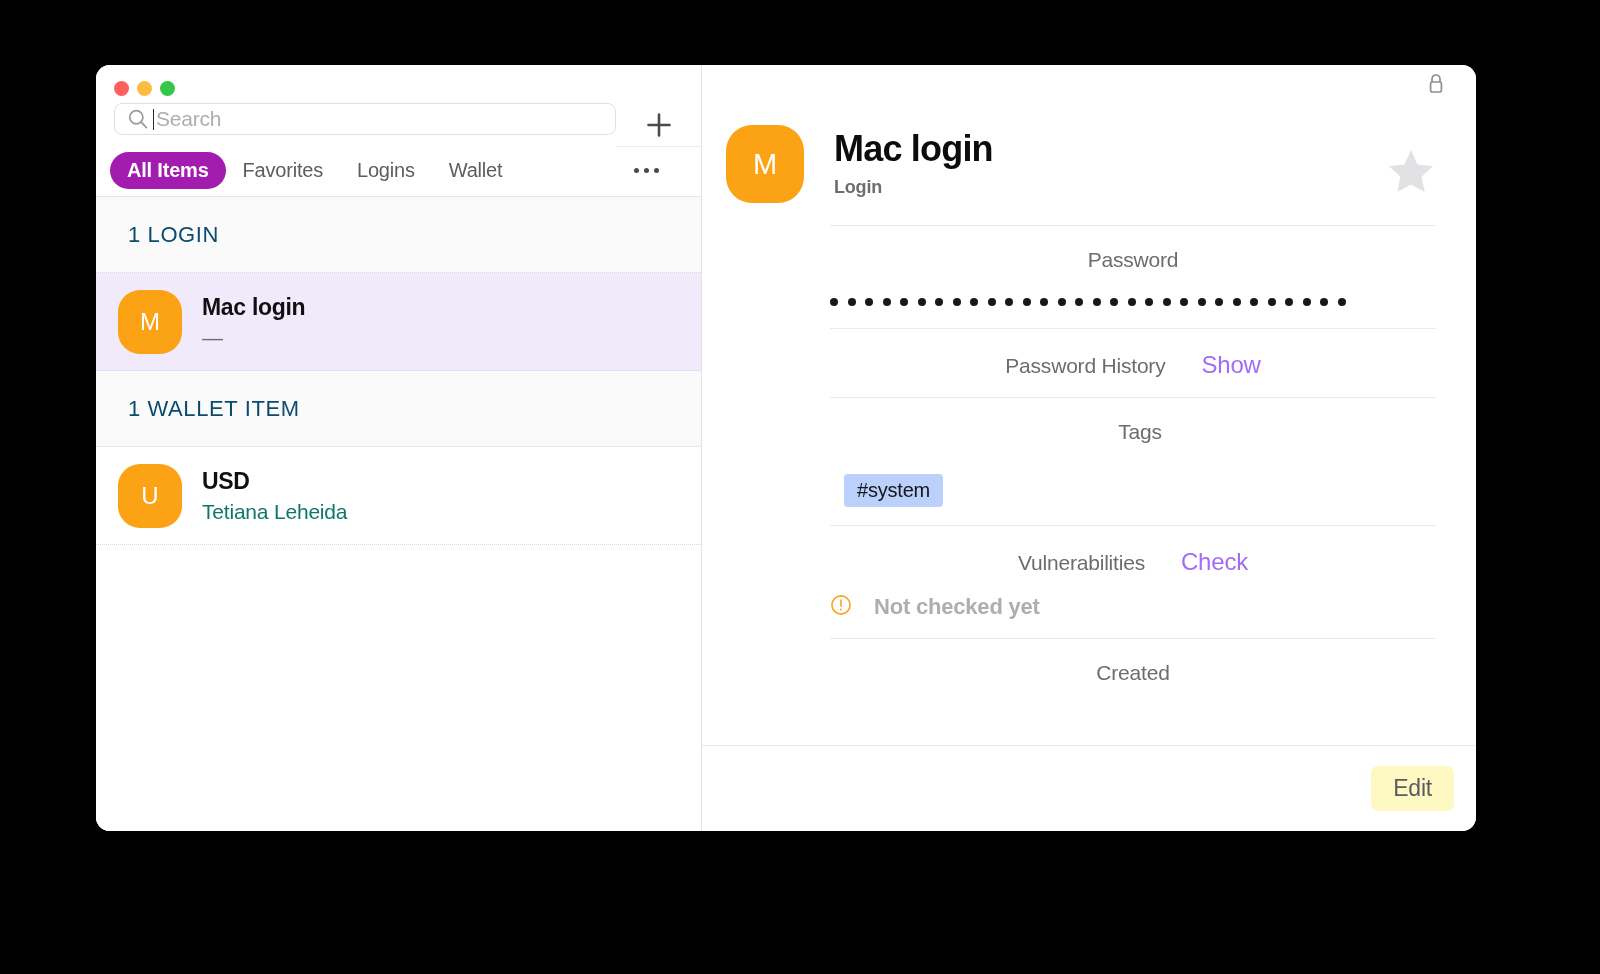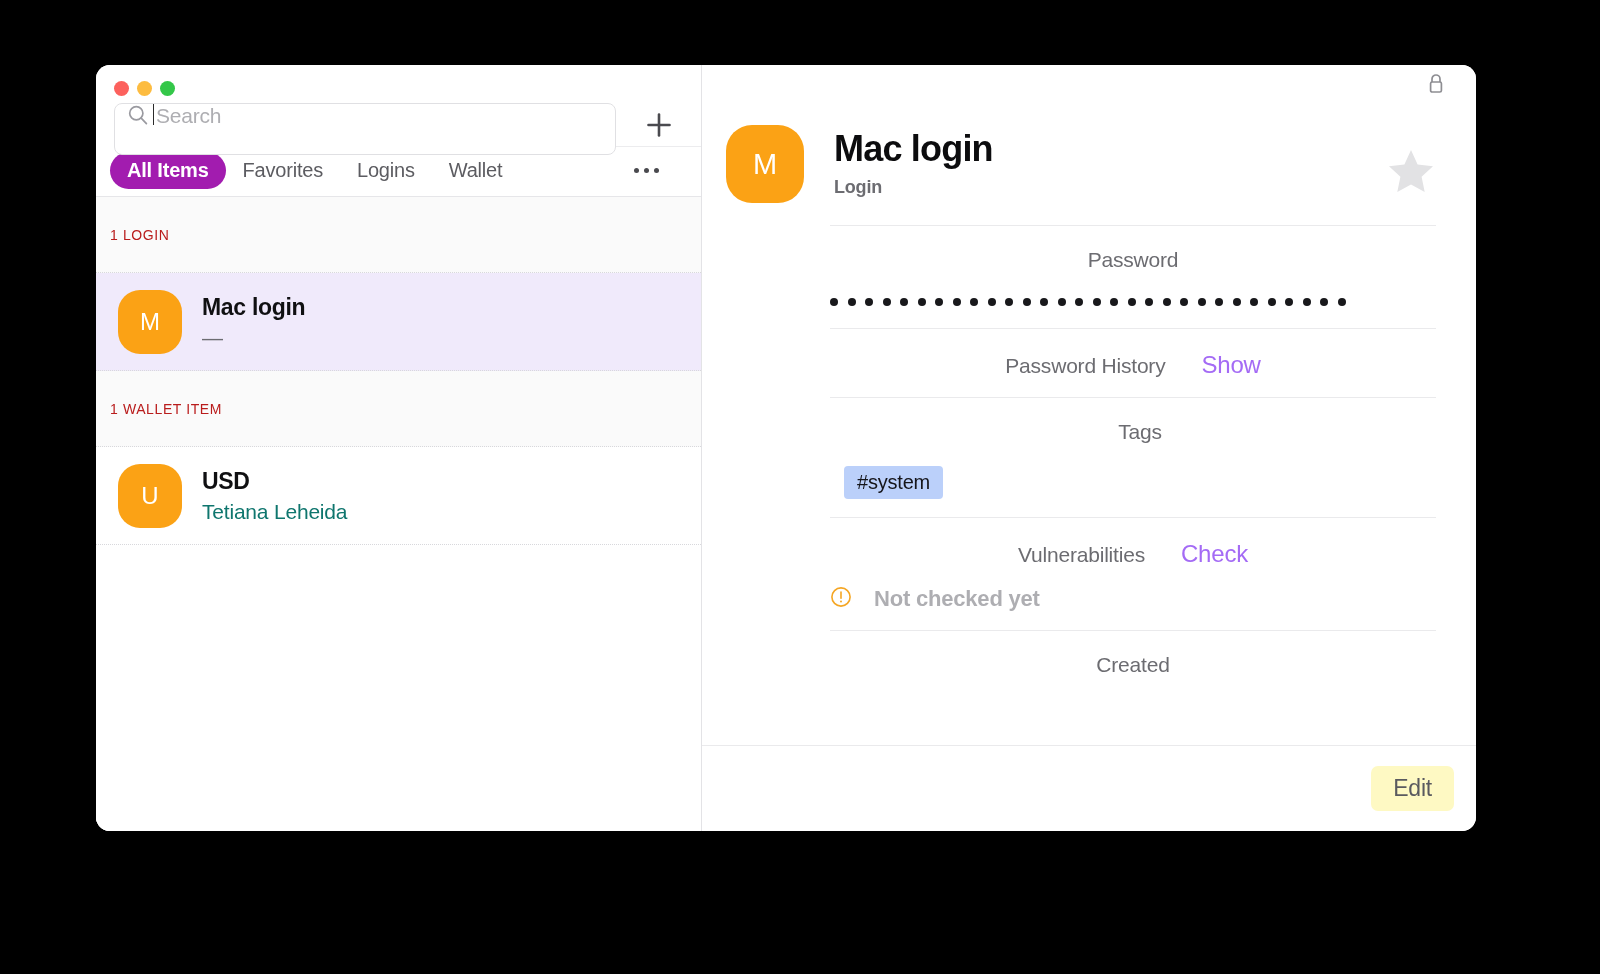--- a/index.html
+++ b/index.html
@@ -69,26 +69,26 @@
     height: 58px;
     box-sizing: border-box;
   }
   .search-wrap {
     margin-left: 18px;
     flex: 0 0 auto;
     width: 502px;
   }
   .search-box {
     position: relative;
-    height: 52px;
+    height: 32px;
     border: 1px solid #e0e0e3;
     border-radius: 8px;
     background: #ffffff;
     display: flex;
-    align-items: flex-start;
+    align-items: center;
     padding: 0 12px;
     box-sizing: border-box;
   }
   .search-icon { width: 22px; height: 22px; flex: 0 0 auto; margin-right: 4px;}
   .search-caret {
     width: 1px;
     height: 21px;
     background: #2b2b2b;
     margin-right: 2px;
   }
@@ -152,23 +152,23 @@
     background: #4a4a4f;
   }
 
   #list { flex: 1 1 auto; overflow: hidden; background: #ffffff; }
 
   .section-head {
     background: #fafafa;
     height: 76px;
     display: flex;
     align-items: center;
-    padding-left: 14px;
-    color: #b91c1c;
-    font-size: 14px;
+    padding-left: 32px;
+    color: #0c4a6e;
+    font-size: 22px;
     letter-spacing: 0.6px;
     border-bottom: 1px dotted #d8d8dc;
     box-sizing: border-box;
   }
 
   .row {
     display: flex;
     align-items: center;
     height: 98px;
     padding-left: 22px;
@@ -278,21 +278,21 @@
     height: 16px;
   }
   .dots i {
     width: 8px;
     height: 8px;
     border-radius: 50%;
     background: #18181b;
     display: block;
     flex: 0 0 auto;
   }
-  .tag-line { margin-top: 22px; }
+  .tag-line { margin-top: 30px; }
   .tag {
     display: inline-block;
     background: #BBD0FA;
     color: #15151a;
     font-size: 20px;
     padding: 5px 13px;
     border-radius: 4px;
     letter-spacing: -0.2px;
   }
   .vuln-line {

